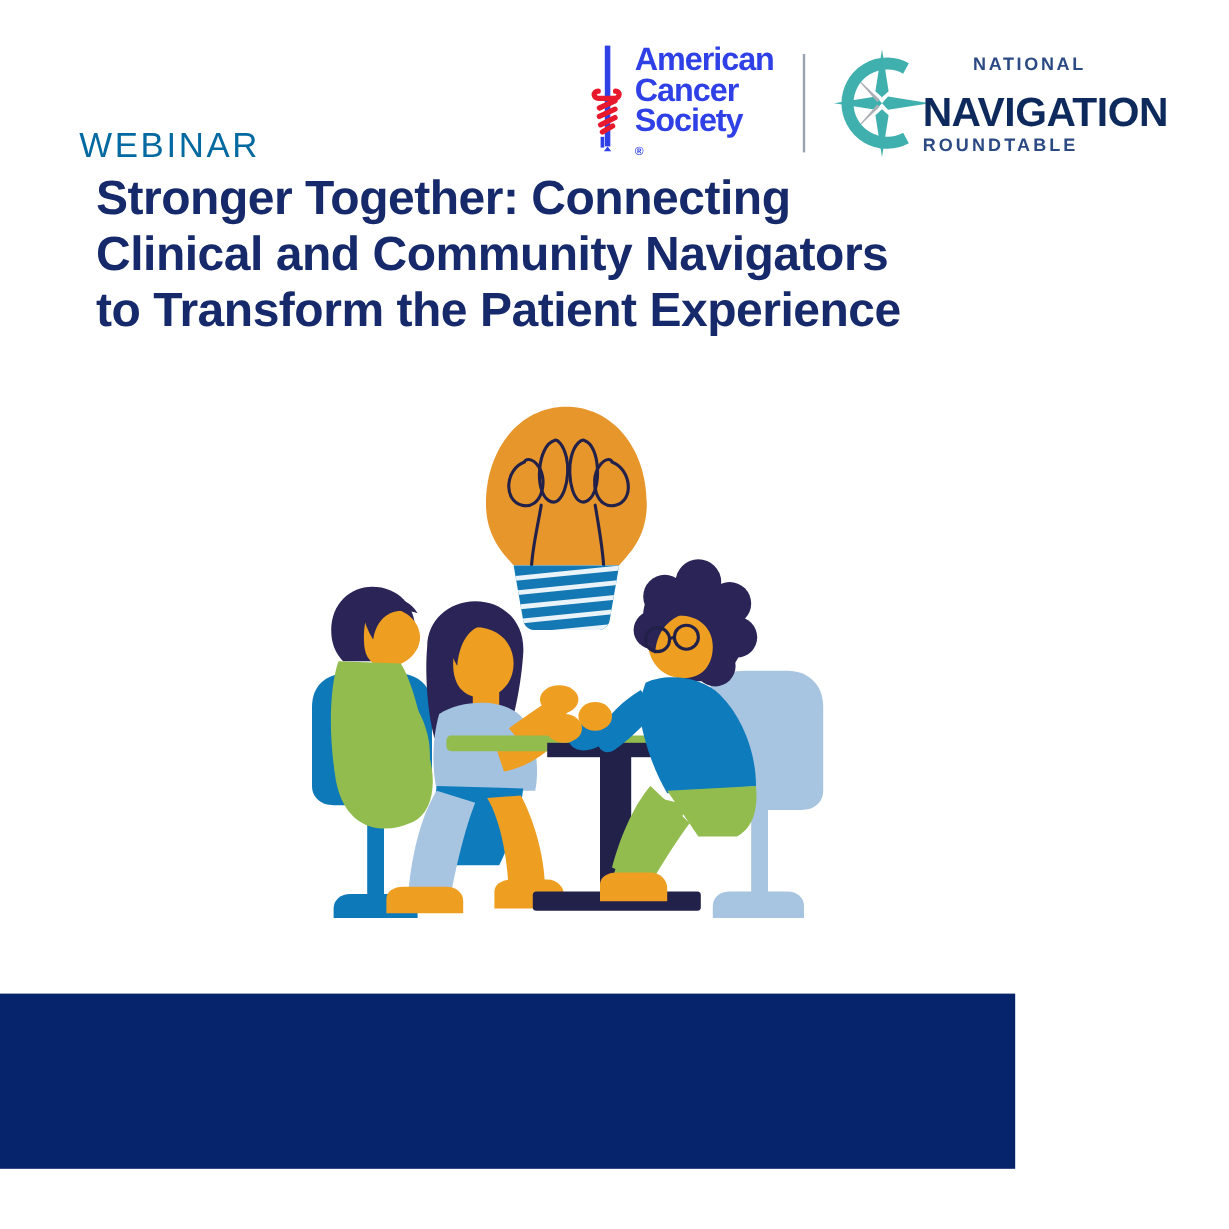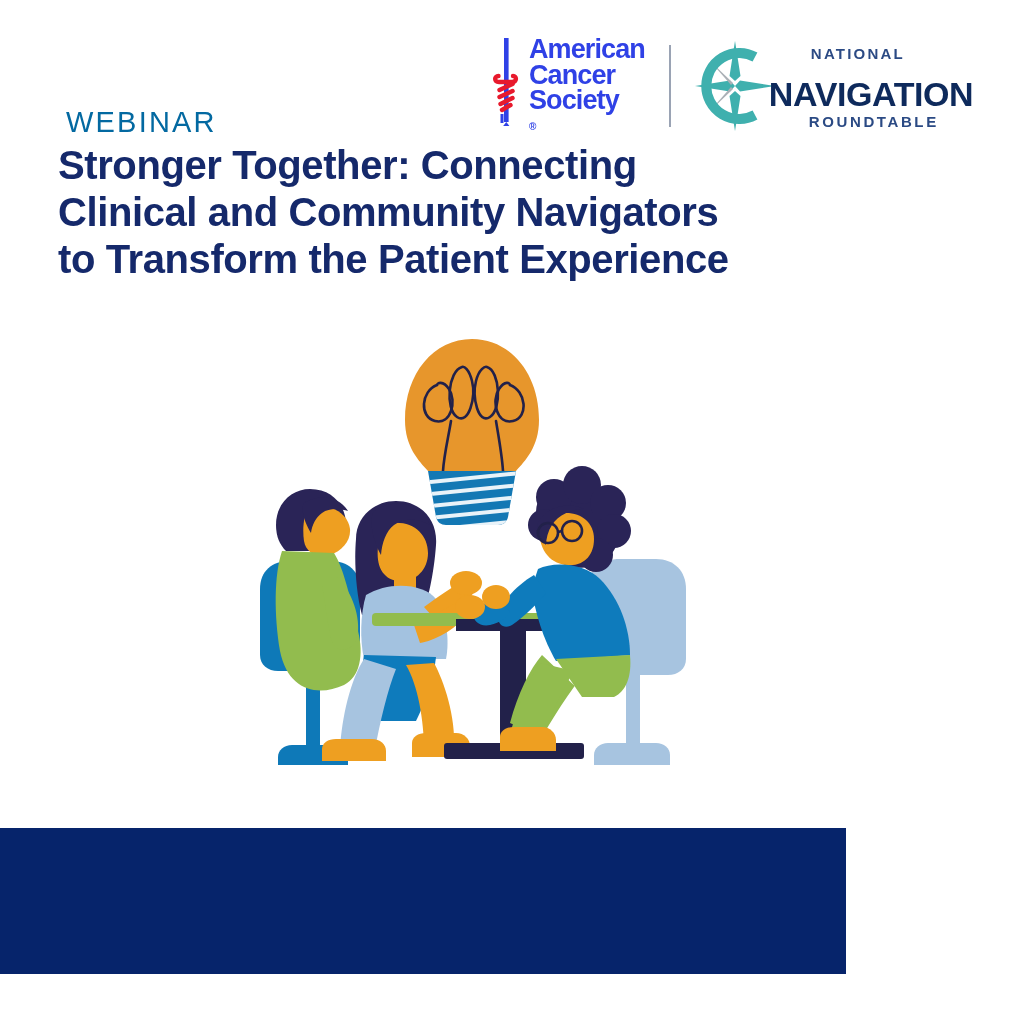--- a/index.html
+++ b/index.html
@@ -70,35 +70,34 @@
     letter-spacing:-0.4px;
     color:#0E2A5C;
     margin-top:16px;
   }
   #nnrt-roundtable{
     display:block;
     font-size:15px; font-weight:bold;
     letter-spacing:2.6px;
     color:#2B4A84;
     margin-top:3px;
-    margin-left:40px;
   }
 
   
   #eyebrow{
     position:absolute;
     left:66px; top:106px;
     color:#0369a1;
     font-size:29px;
     font-weight:normal;
     letter-spacing:2.2px;
   }
   #title{
     position:absolute;
-    left:58px; top:142px;
+    left:80px; top:142px;
     width:850px;
     color:#15296B;
     font-size:40px;
     font-weight:bold;
     line-height:47px;
     letter-spacing:-0.4px;
   }
   #title .tline{display:block;}
 
   

